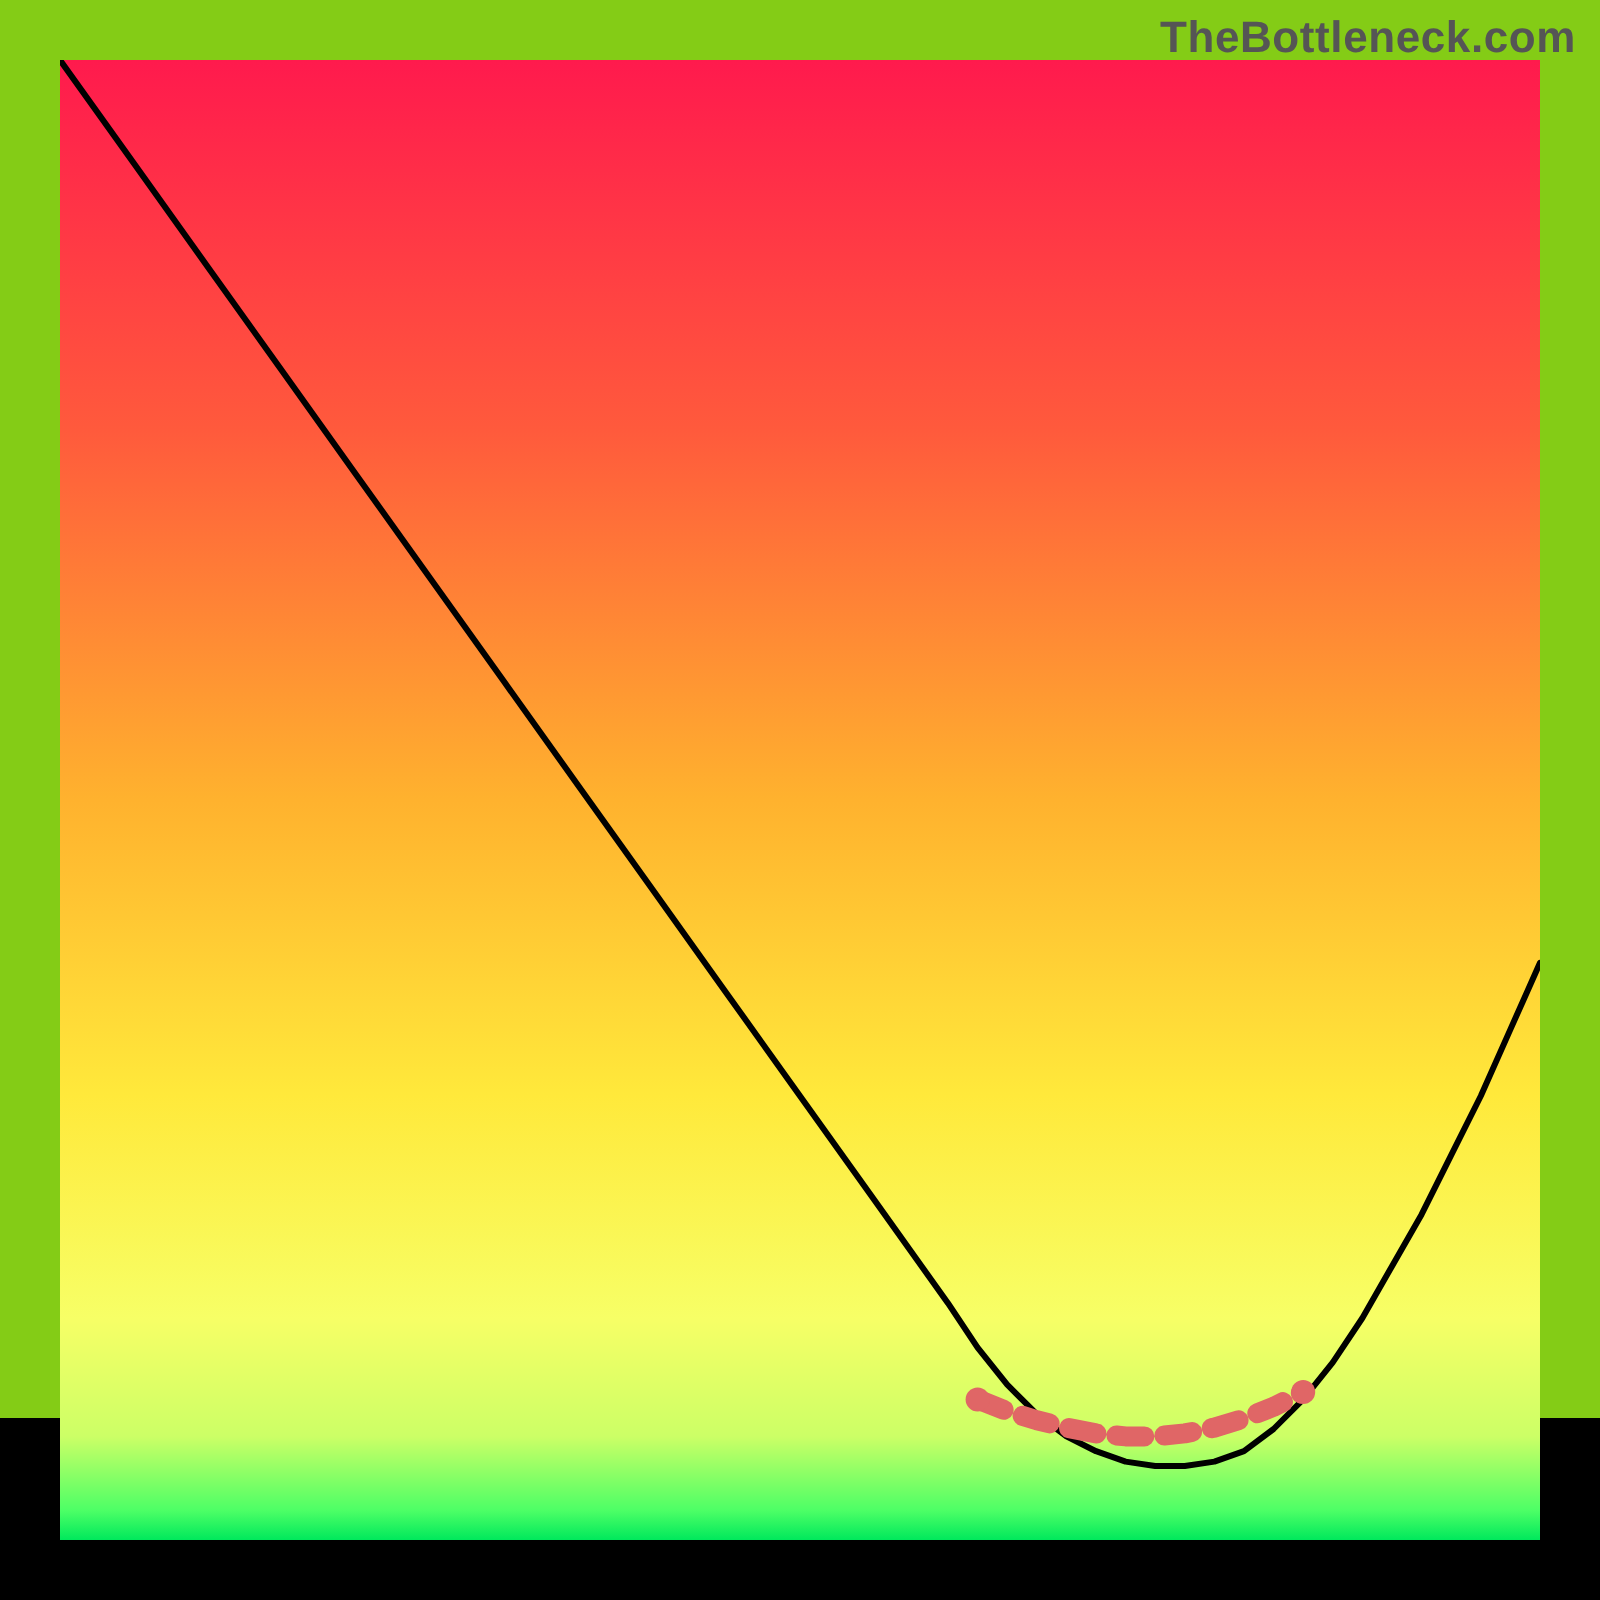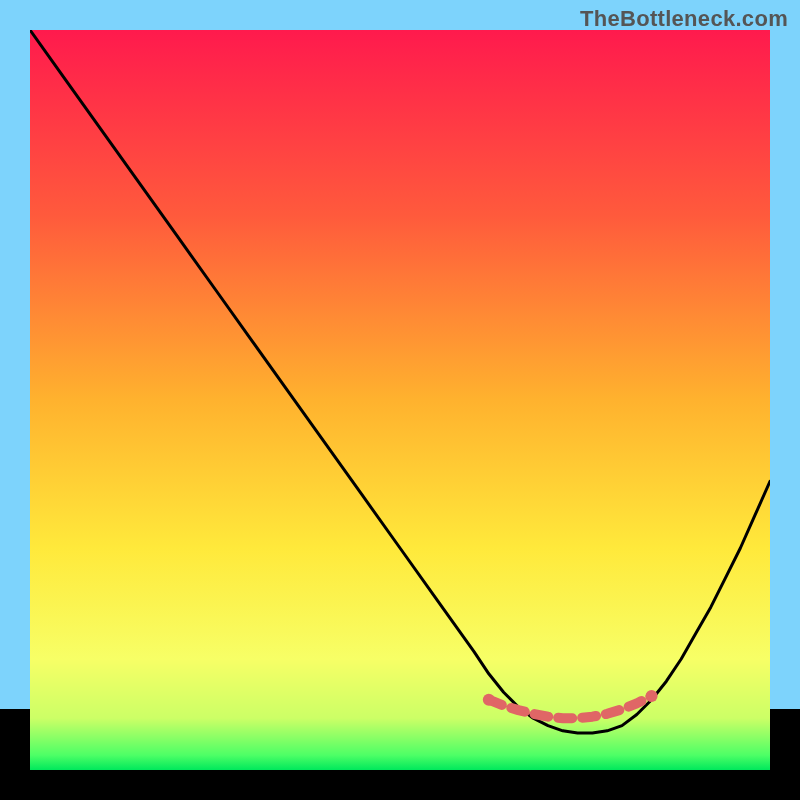--- a/index.html
+++ b/index.html
@@ -8,21 +8,21 @@
     width: 800px;
     height: 800px;
     background: #000;
     overflow: hidden;
     font-family: Arial, Helvetica, sans-serif;
   }
   .frame {
     position: relative;
     width: 800px;
     height: 709px;
-    background: #7dd3fc;
+    background: #84cc16;
   }
   .watermark {
     position: absolute;
     top: 6px;
     right: 12px;
     color: #555;
     font-size: 22px;
     font-weight: bold;
     letter-spacing: 0.3px;
     z-index: 20;

